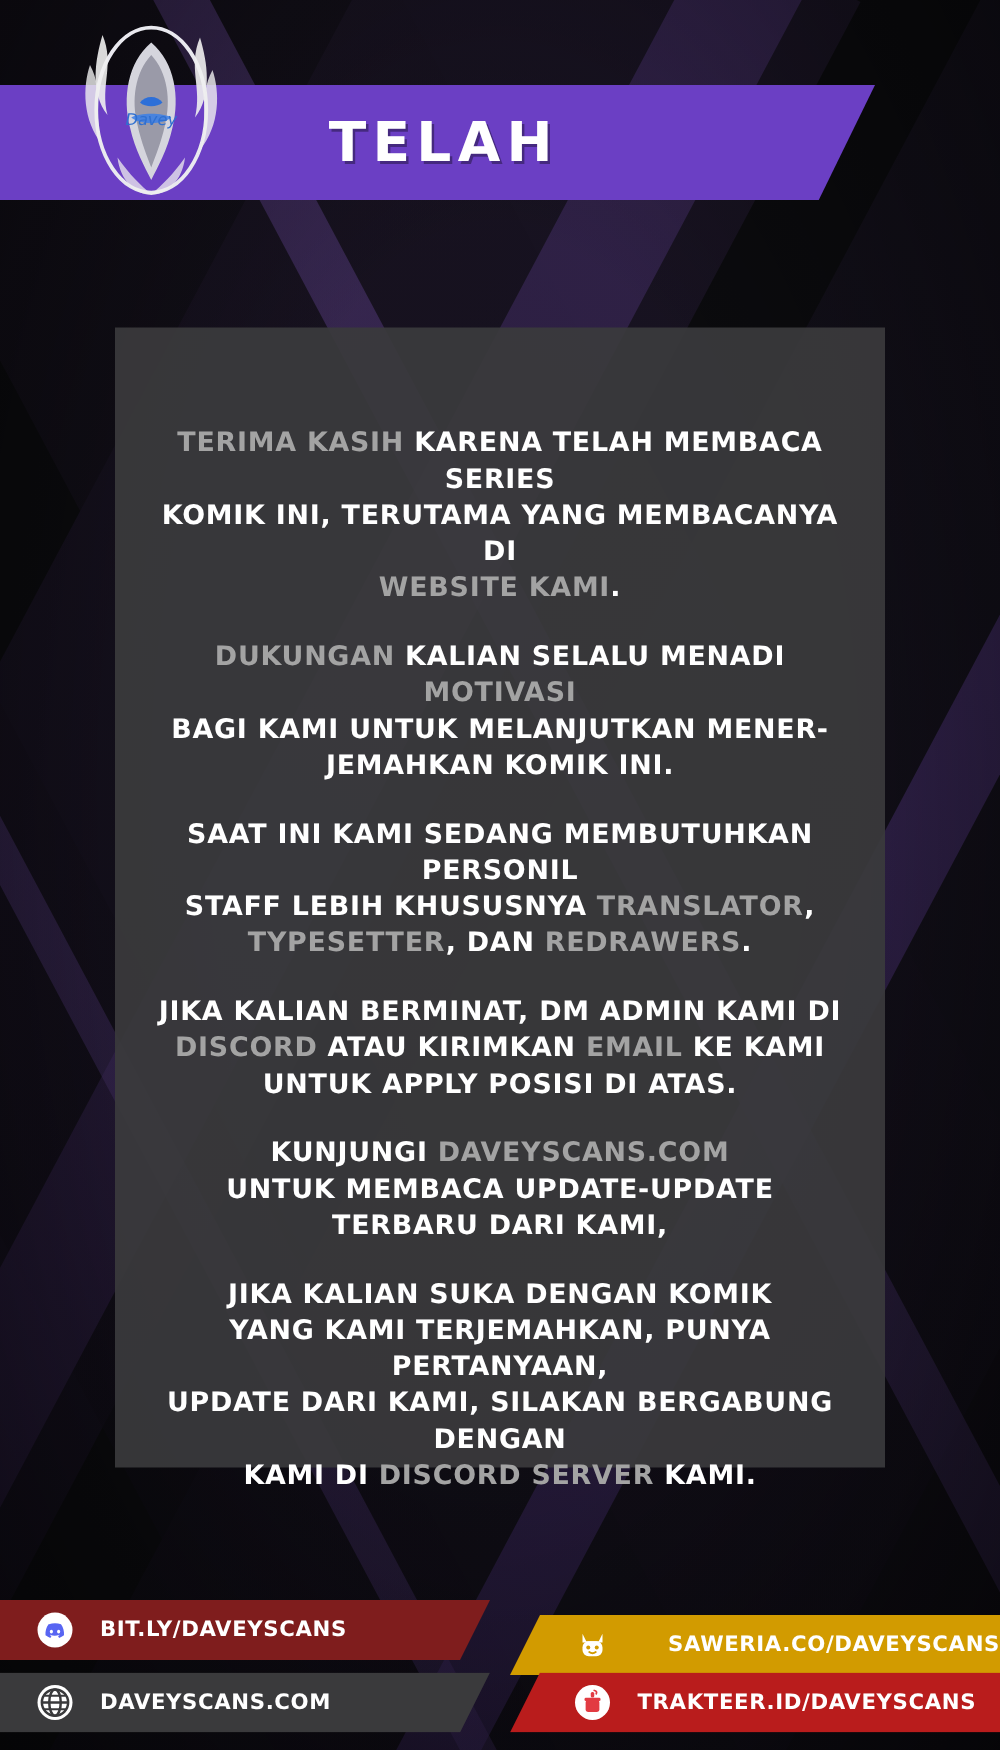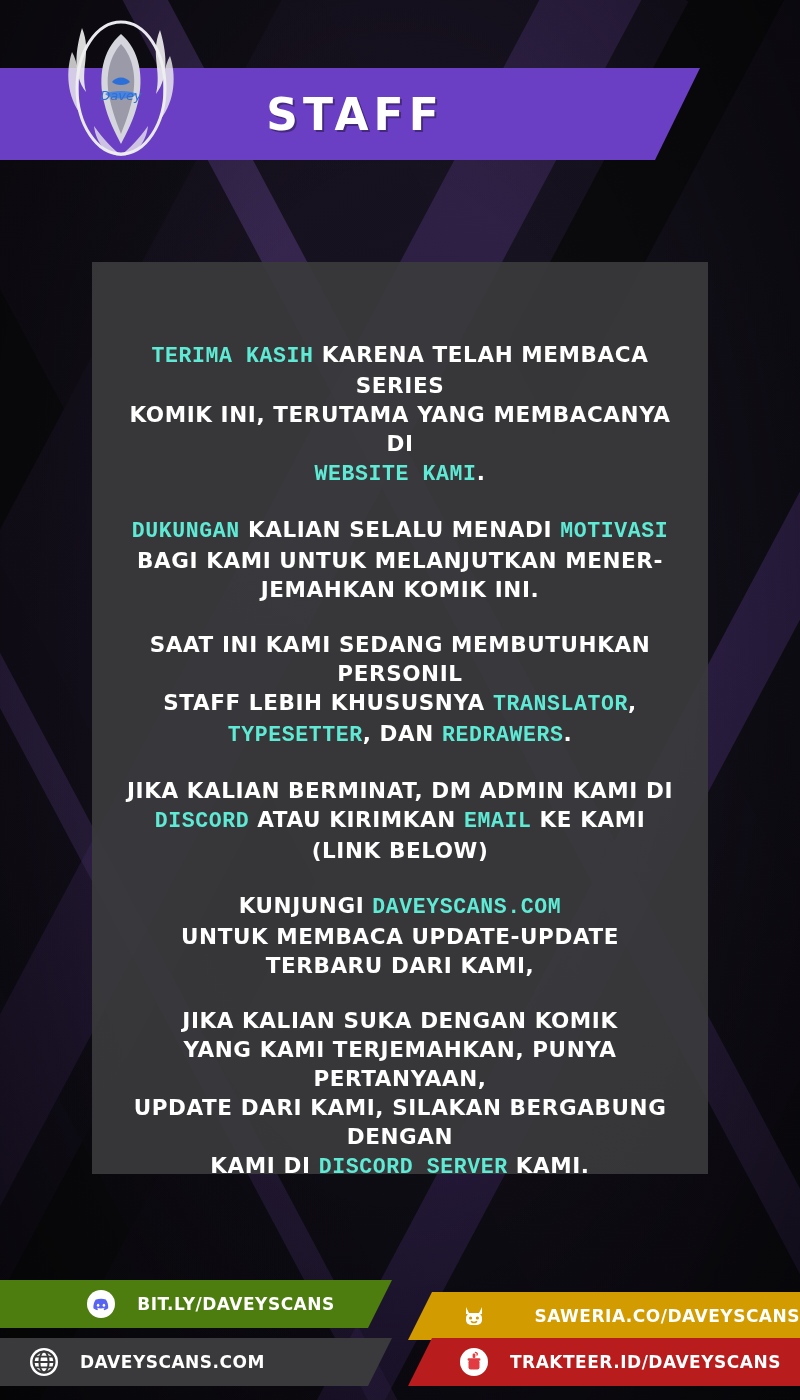--- a/index.html
+++ b/index.html
@@ -73,21 +73,21 @@
   }
   .ln {
     color: #ffffff;
     font-family: "DejaVu Sans", sans-serif;
     font-weight: bold;
     font-size: 21.5px;
     letter-spacing: .6px;
     line-height: 29px;
     text-transform: uppercase;
   }
-  .hl { color: #5eead4; font-family: Liberation Mono, monospace; }
+  .hl { color: #a3a3a3; }
   .gap { height: 26px; }
 
   
   .footer { position: absolute; left: 0; bottom: 0; width: 800px; height: 120px; z-index: 5; }
   .fbar {
     position: absolute;
     height: 48px;
     display: flex; align-items: center;
   }
   .fbar .ftext {
@@ -103,21 +103,21 @@
     width: 44px; height: 44px;
     display: flex; align-items: center; justify-content: center;
     flex: 0 0 44px;
   }
 
   
   .fl { left: 0; width: 392px; clip-path: polygon(0 0, 392px 0, 368px 48px, 0 48px); padding-left: 22px; }
   
   .fr { right: 0; width: 392px; clip-path: polygon(24px 0, 392px 0, 392px 48px, 0 48px); padding-left: 44px; }
 
-  .f-discord { top: 0; background: #4d7c0f; justify-content: center; }
+  .f-discord { top: 0; background: #7f1d1d; }
   .f-web     { top: 58px; background: #3a3a3c; }
   .f-saweria { top: 12px; background: #d29b00; justify-content: space-between; }
   .f-trakteer{ top: 58px; background: #b91c1c; }
 
   .fr .ftext { margin-left: 14px; }
   .fl .ftext { margin-left: 14px; }
 </style>
 </head>
 <body>
 
@@ -129,21 +129,21 @@
     <div class="diag d5"></div>
     <div class="diag d6"></div>
     <div class="diag d2"></div>
     <div class="diag d4"></div>
     <div class="diag d7"></div>
     <div class="diag d8"></div>
     <div class="vign"></div>
   </div>
 
   <div class="banner">
-    <div class="banner-title">STAFF</div>
+    <div class="banner-title">TELAH</div>
   </div>
 
   <div class="logo">
     <svg width="158" height="170" viewBox="0 0 158 170">
       <ellipse cx="79" cy="80" rx="44" ry="66" fill="none" stroke="#e9e9ef" stroke-width="3"></ellipse>
       <path d="M79 26 C60 42 56 70 62 94 C66 112 74 126 79 136 C84 126 92 112 96 94 C102 70 98 42 79 26 Z" fill="#d5d5dd"></path>
       <path d="M79 36 C66 50 63 72 68 92 C71 106 76 118 79 126 C82 118 87 106 90 92 C95 72 92 50 79 36 Z" fill="#9a9aa8"></path>
       <path d="M70 74 C74 68 84 68 88 74 C84 78 74 78 70 74 Z" fill="#2d6fd8"></path>
       <path d="M63 86 C70 82 88 82 95 86 C88 92 70 92 63 86 Z" fill="#3b7fe8" opacity=".85"></path>
       <path d="M40 20 C50 44 38 60 44 84 C30 66 34 40 40 20 Z" fill="#efefef" opacity=".9"></path>
@@ -166,21 +166,21 @@
         <div class="ln"><span class="hl">DUKUNGAN</span><span class=""> KALIAN SELALU MENADI </span><span class="hl">MOTIVASI</span></div>
         <div class="ln"><span class="">BAGI KAMI UNTUK MELANJUTKAN MENER-</span></div>
         <div class="ln"><span class="">JEMAHKAN KOMIK INI.</span></div>
         <div class="gap"></div>
         <div class="ln"><span class="">SAAT INI KAMI SEDANG MEMBUTUHKAN PERSONIL</span></div>
         <div class="ln"><span class="">STAFF LEBIH KHUSUSNYA </span><span class="hl">TRANSLATOR</span><span class="">,</span></div>
         <div class="ln"><span class="hl">TYPESETTER</span><span class="">, DAN </span><span class="hl">REDRAWERS</span><span class="">.</span></div>
         <div class="gap"></div>
         <div class="ln"><span class="">JIKA KALIAN BERMINAT, DM ADMIN KAMI DI</span></div>
         <div class="ln"><span class="hl">DISCORD</span><span class=""> ATAU KIRIMKAN </span><span class="hl">EMAIL</span><span class=""> KE KAMI</span></div>
-        <div class="ln"><span class="">(LINK BELOW)</span></div>
+        <div class="ln"><span class="">UNTUK APPLY POSISI DI ATAS.</span></div>
         <div class="gap"></div>
         <div class="ln"><span class="">KUNJUNGI </span><span class="hl">DAVEYSCANS.COM</span></div>
         <div class="ln"><span class="">UNTUK MEMBACA UPDATE-UPDATE</span></div>
         <div class="ln"><span class="">TERBARU DARI KAMI,</span></div>
         <div class="gap"></div>
         <div class="ln"><span class="">JIKA KALIAN SUKA DENGAN KOMIK</span></div>
         <div class="ln"><span class="">YANG KAMI TERJEMAHKAN, PUNYA PERTANYAAN,</span></div>
         <div class="ln"><span class="">UPDATE DARI KAMI, SILAKAN BERGABUNG DENGAN</span></div>
         <div class="ln"><span class="">KAMI DI </span><span class="hl">DISCORD SERVER</span><span class=""> KAMI.</span></div>
       </div>

